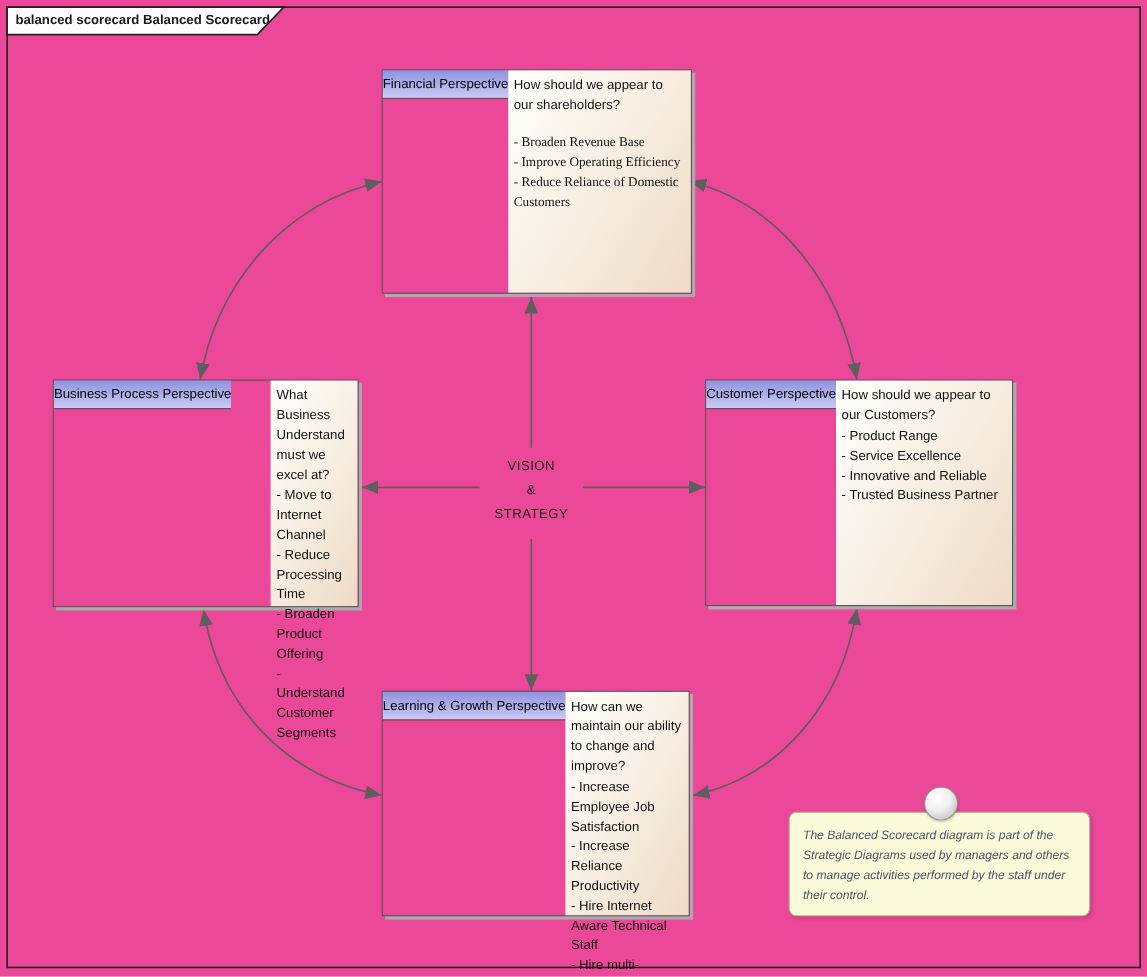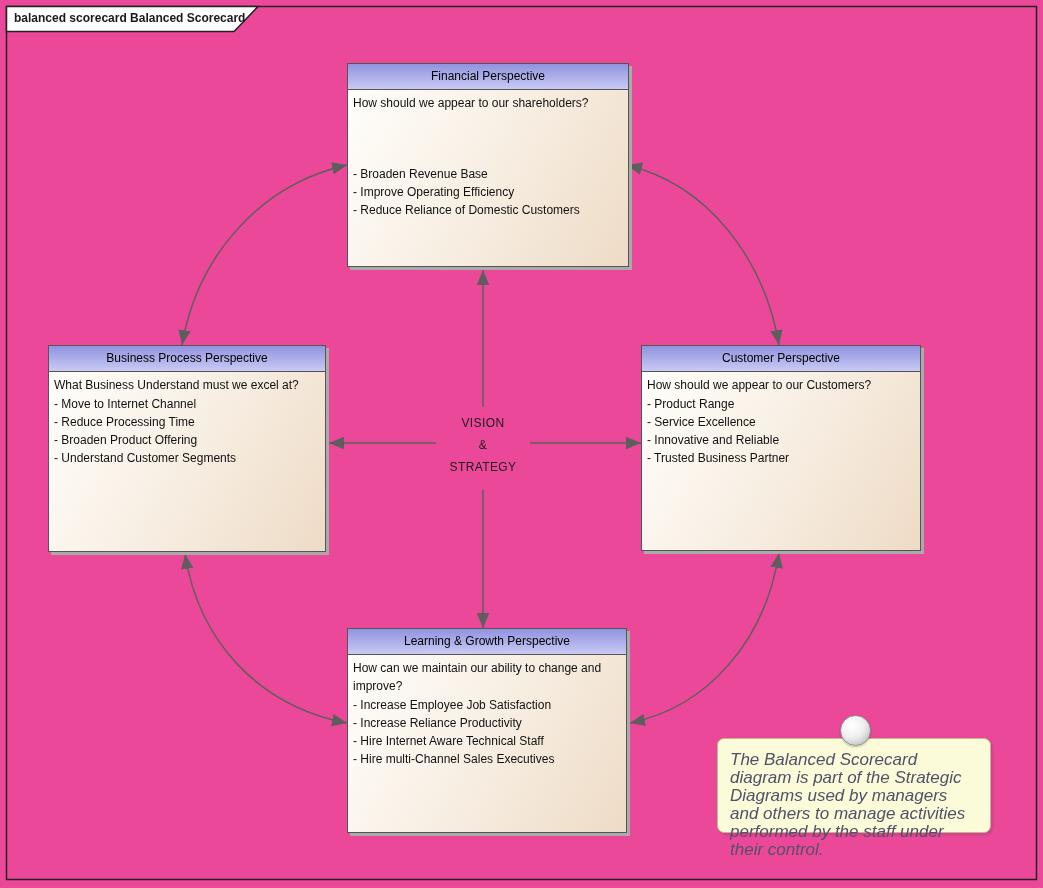--- a/index.html
+++ b/index.html
@@ -10,47 +10,47 @@
   svg.overlay{position:absolute;left:0;top:0;width:1043px;height:888px;}
   .connector path.wire{fill:none;stroke:var(--arrow,#5e5e5e);stroke-width:1.5;}
   marker path{fill:var(--arrow,#5e5e5e);}
   .frame-label{
     position:absolute;left:14px;top:11px;font-size:12px;font-weight:bold;color:#1a1a1a;
     white-space:nowrap;
   }
   .box{
     position:absolute;border:1px solid var(--border,#555555);
     box-shadow:3px 3px 0 var(--shadow,#aaaaaa);
-    display:flex;flex-direction:column;
+    display:flex;flex-direction:row;
   }
   .box-header{
     height:25px;line-height:25px;text-align:center;font-size:12px;color:#000;
     background:linear-gradient(to bottom, var(--header-top,#9093df), var(--header-bottom,#c9caf4));
     border-bottom:1px solid var(--border,#555555);
   }
   .box-body{
     flex:1;padding:4px 5px;font-size:12px;line-height:18px;color:#111;
     background:linear-gradient(120deg, var(--body-light,#fffefb) 0%, #f8f0e5 45%, var(--body-dark,#eedbc6) 100%);
   }
   .bullets{margin-top:1px;}
-  .box.fin .bullets{margin-top:53px;}
+  .box.fin .bullets{margin-top:16px;font-family:Liberation Serif, serif;}
   .box.fin{left:347px;top:63px;width:280px;height:202px;}
-  .box.bp{left:48px;top:345px;width:276px;height:205px;}
+  .box.bp{left:48px;top:345px;width:276px;height:205px;gap:36px;}
   .box.cust{left:641px;top:345px;width:278px;height:204px;justify-content:space-between;}
   .box.lg{left:347px;top:628px;width:278px;height:203px;}
   .center-label{
     position:absolute;left:403px;top:412px;width:160px;text-align:center;
     font-size:12px;line-height:22px;color:#1a1a1a;letter-spacing:0.4px;
   }
   .note{
     position:absolute;left:717px;top:738px;width:274px;height:95px;
     background:var(--note-bg,#fbfbd9);border:1px solid var(--note-border,#bcb98c);
     border-radius:7px;box-shadow:2px 2px 3px rgba(0,0,0,0.12);
     padding:12px 12px 0 12px;box-sizing:border-box;
-    font-size:17px;font-style:italic;line-height:18px;color:var(--note-text,#515169);
+    font-size:11px;font-style:italic;line-height:18px;color:var(--note-text,#515169);
   }
   .pin{
     position:absolute;left:840px;top:715px;width:29px;height:29px;border-radius:50%;
     background:radial-gradient(circle at 38% 32%, #ffffff 0%, #efefef 45%, #b5b5b5 95%);
     border:1px solid #8f8f8f;box-shadow:0 1px 2px rgba(0,0,0,0.25);
   }
 </style>
 </head>
 <body>
 

